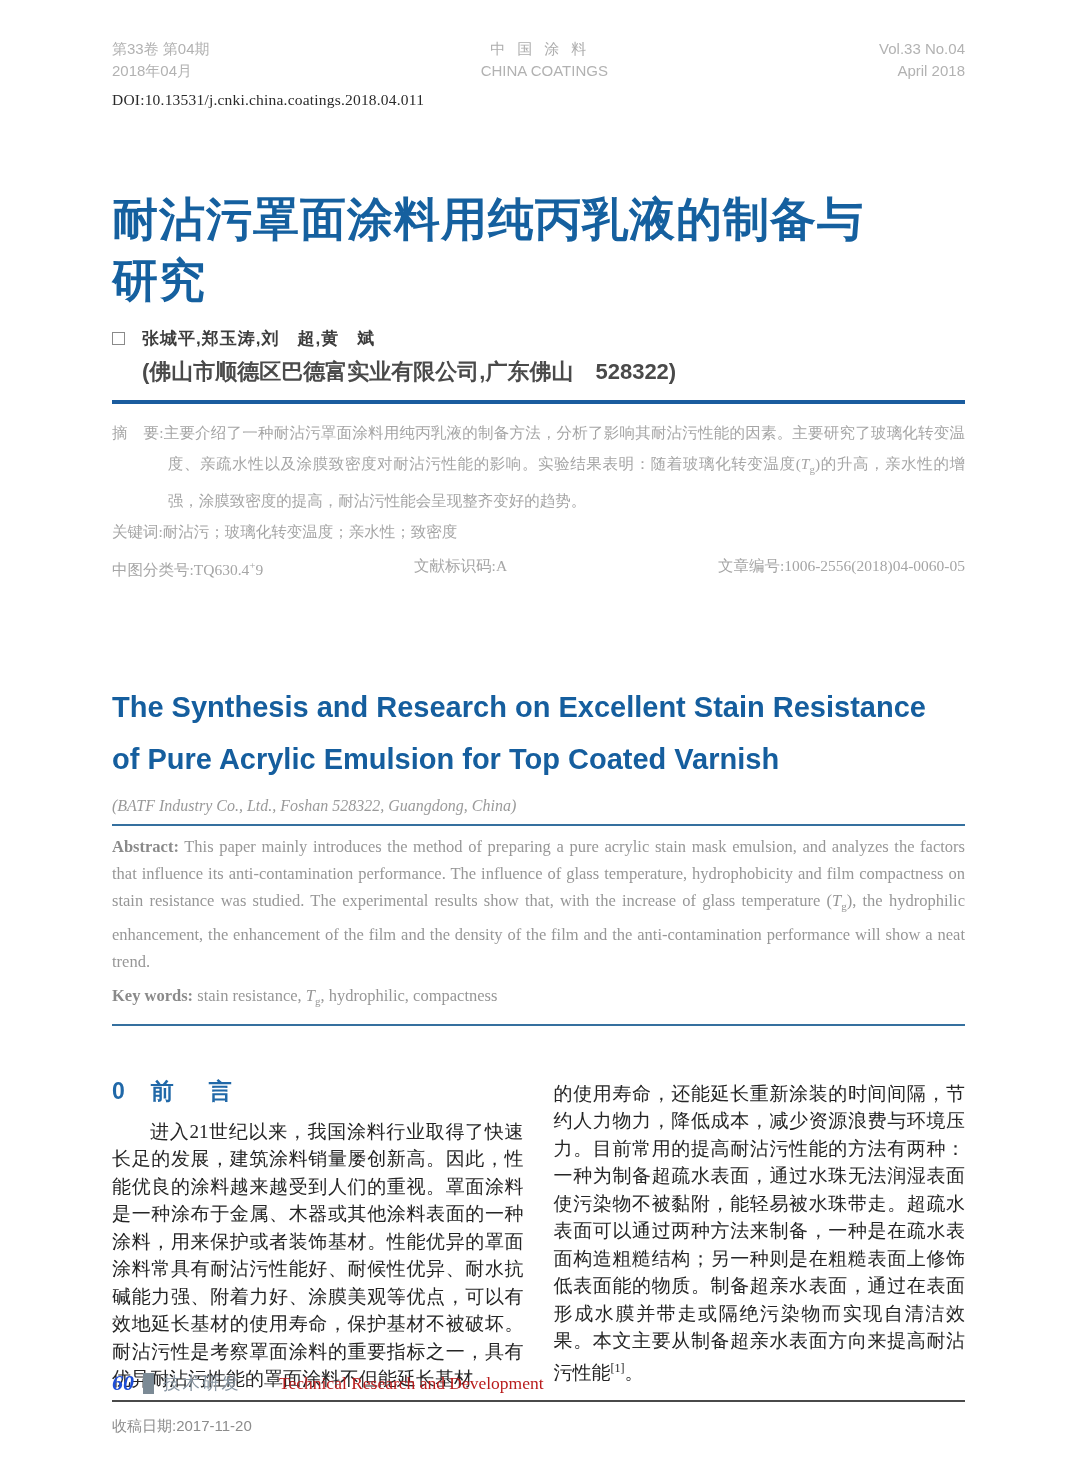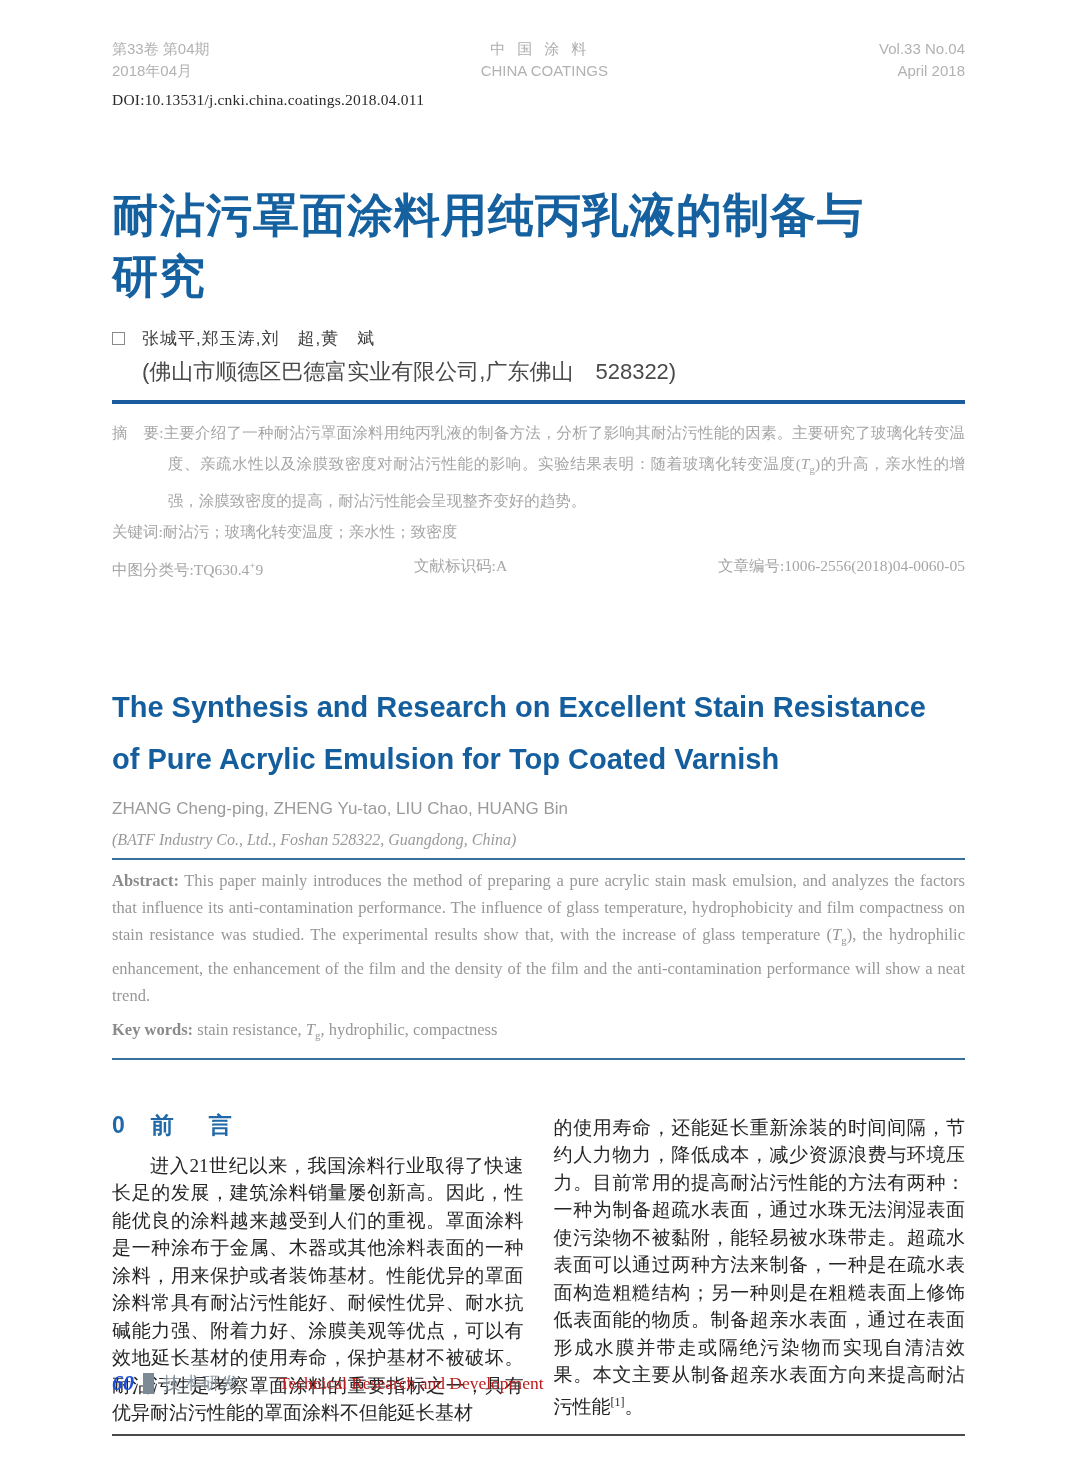--- a/index.html
+++ b/index.html
@@ -12,24 +12,24 @@
   
   .jheader { display:flex; justify-content:space-between; color:#b2b2b2;
     font-family:"Liberation Sans","DejaVu Sans",sans-serif; font-size:15px; line-height:22px; }
   .jheader .h-center { text-align:center; }
   .jheader .h-right { text-align:right; }
   .jname-cn { letter-spacing:12px; color:#adadad; }
   .doi { margin-top:9px; font-size:15.5px; color:#2a2a2a; letter-spacing:.2px; }
   
   .title-cn { margin-top:80px; font-family:"Liberation Sans","DejaVu Sans",sans-serif;
     font-weight:bold; font-size:46px; line-height:61px; color:#15609f; letter-spacing:1px; }
-  .title-cn div { white-space:nowrap;font-family:Liberation Mono, monospace; }
+  .title-cn div { white-space:nowrap; }
   
   .authors-row { margin-top:16px; display:flex; align-items:flex-start;
-    font-family:"Liberation Sans","DejaVu Sans",sans-serif; }
+    font-family:"Liberation Sans","DejaVu Sans",sans-serif;font-weight:bold; }
   .author-bullet { width:13px; height:13px; border:1.5px solid #8a8a8a; margin:5px 17px 0 0; flex:none; }
   .authors-cn { font-size:17px; color:#3d3d3d; letter-spacing:1px; }
   .affiliation-cn { margin-top:7px; font-size:22px; color:#4a4a4a; }
   .rule-thick { margin-top:13px; height:4px; background:#1a5c9e; }
   
   .abs-block { margin-top:13px; color:#a5a5a5; font-size:15.5px; line-height:31px; }
   .hang { padding-left:3.6em; text-indent:-3.6em; text-align:justify; }
   .tvar { font-style:italic; }
   sub { font-size:11px; }
   sup { font-size:11px; }
@@ -114,21 +114,20 @@
       <span class="m-mid"><span>文献标识码:</span><span>A</span></span>
       <span><span>文章编号:</span><span>1006-2556(2018)04-0060-05</span></span>
     </div>
   </div>
 
   <h2 class="title-en">
     <div>The Synthesis and Research on Excellent Stain Resistance</div>
     <div>of Pure Acrylic Emulsion for Top Coated Varnish</div>
   </h2>
 
-  <div class="authors-en">ZHANG Cheng-ping, ZHENG Yu-tao, LIU Chao, HUANG Bin</div>
   <div class="affiliation-en">(BATF Industry Co., Ltd., Foshan 528322, Guangdong, China)</div>
 
   <div class="rule-thin"></div>
 
   <p class="abs-en"><b>Abstract:</b><span> This paper mainly introduces the method of preparing a pure acrylic stain mask emulsion, and analyzes the factors that influence its anti-contamination performance. The influence of glass temperature, hydrophobicity and film compactness on stain resistance was studied. The experimental results show that, with the increase of glass temperature (</span><span class="tvar">T</span><sub>g</sub><span>), the hydrophilic enhancement, the enhancement of the film and the density of the film and the anti-contamination performance will show a neat trend.</span></p>
   <p class="abs-en"><b>Key words:</b><span> stain resistance, </span><span class="tvar">T</span><sub>g</sub><span>, hydrophilic, compactness</span></p>
 
   <div class="rule-thin"></div>
 
   <section class="intro">

